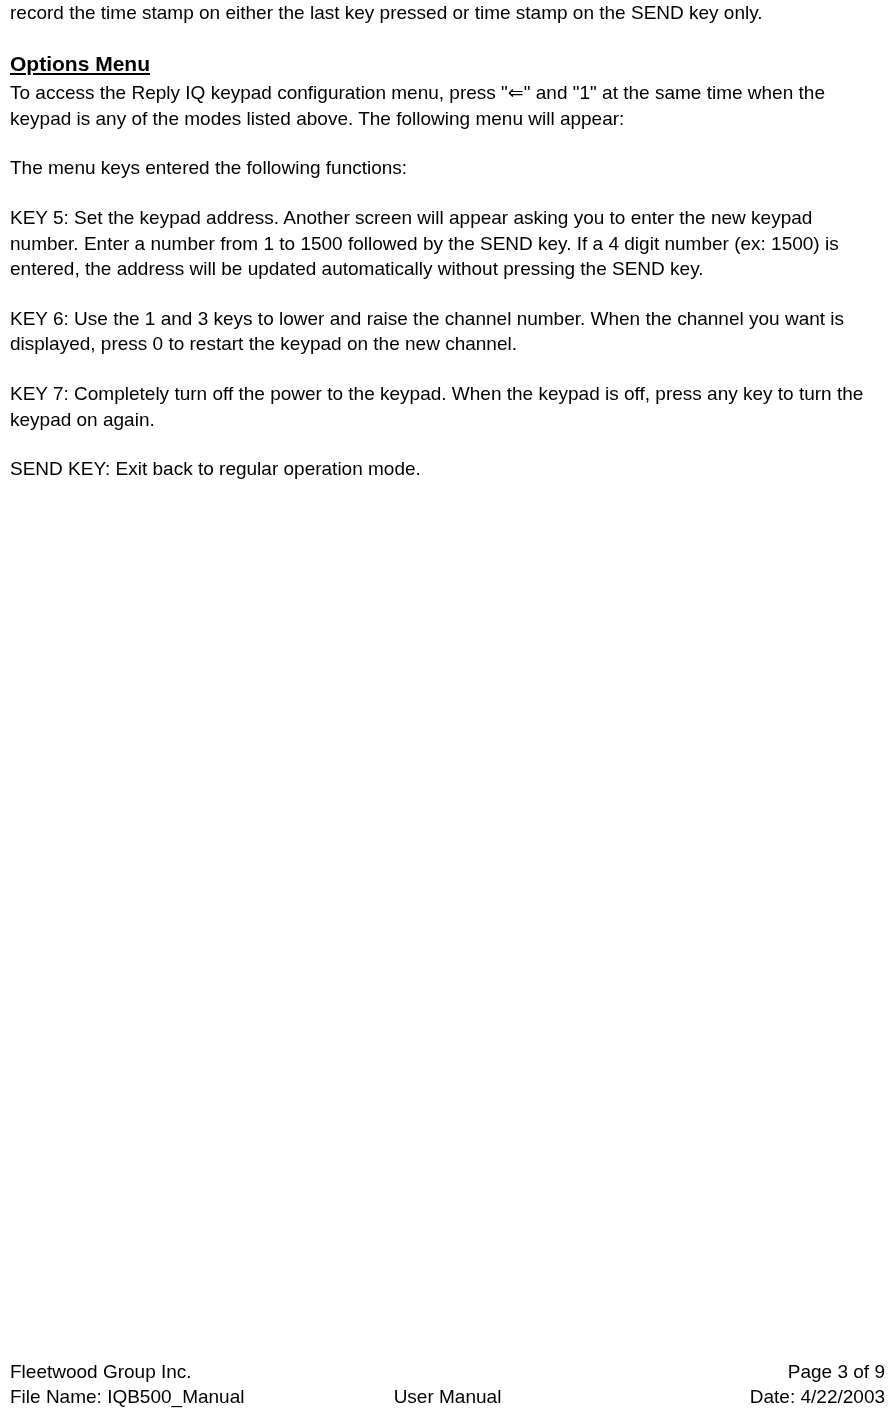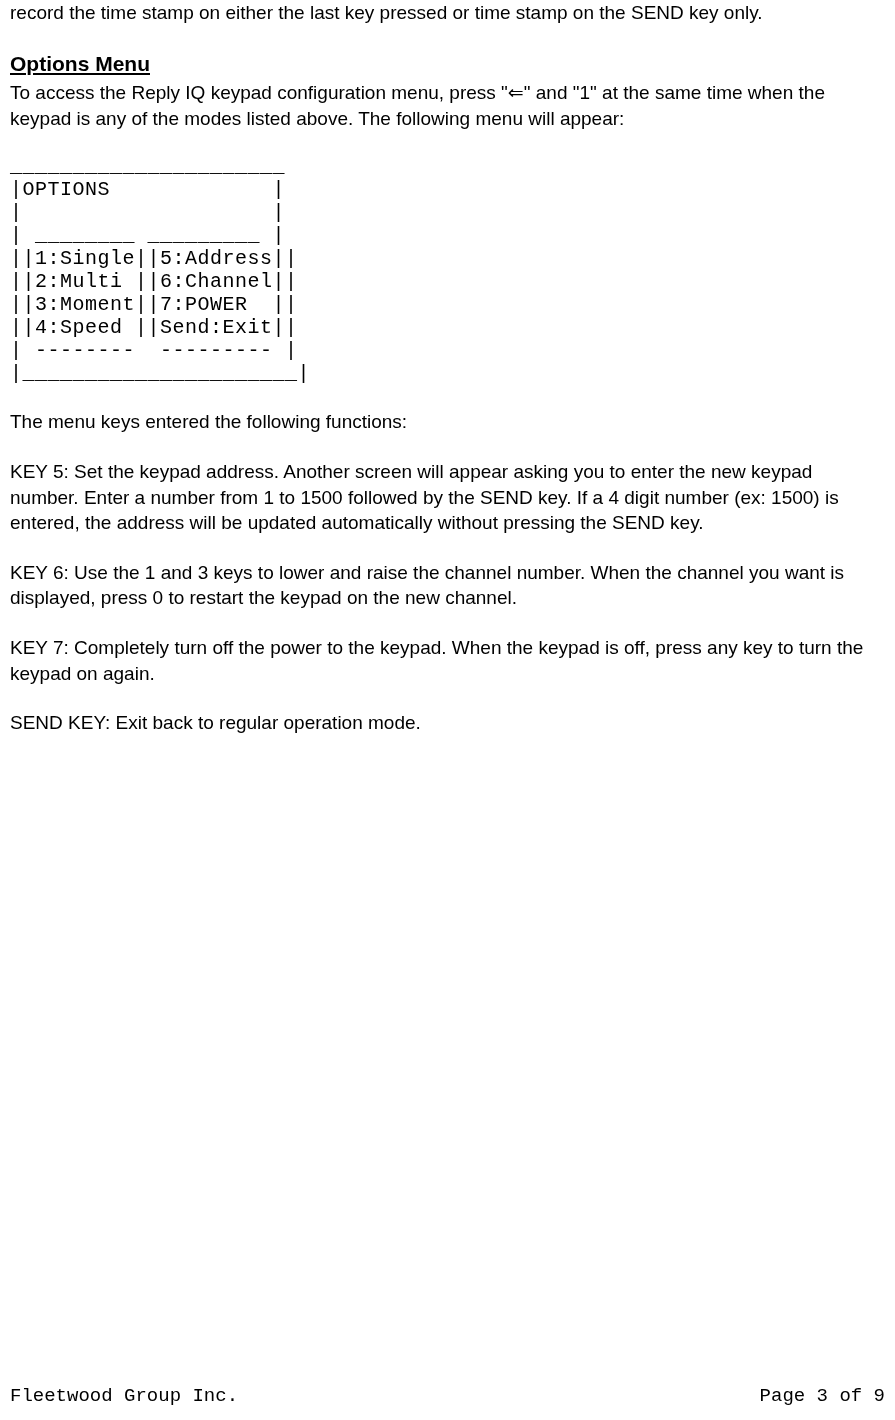--- a/index.html
+++ b/index.html
@@ -29,62 +29,56 @@
     .footer {
       position: absolute;
       bottom: 10px;
       left: 10px;
       right: 10px;
       font-size: 19px;
     }
     .footer-row {
       display: flex;
       justify-content: space-between;
-      font-family: Liberation Mono, monospace;
     }
     .footer-left { text-align: left; flex: 1; }
     .footer-center { text-align: center; flex: 1; }
     .footer-right { text-align: right; flex: 1; }
   </style>
 </head>
 <body>
 
 <div class="content">
 
   <div class="para">record the time stamp on either the last key pressed or time stamp on the SEND key only.</div>
 
   <div>
     <div class="heading">Options Menu</div>
     <div class="para">
       <span>To access the Reply IQ keypad configuration menu, press "</span><span class="arrow">⇐</span><span>"  and "1" at the same time when the keypad is any of the modes listed above.    The following menu will appear:</span>
     </div>
   </div>
 
-  <div class="mono">______________________
-|OPTIONS             |
-|                    |
-| ________ _________ |
-||1:Single||5:Address||
-||2:Multi ||6:Channel||
-||3:Moment||7:POWER  ||
-||4:Speed ||Send:Exit||
-| --------  --------- |
-|______________________|</div>
 
   <div class="para">The menu keys entered the following functions:</div>
 
 
   <div class="para">KEY 5: Set the keypad address.  Another screen will appear asking you to enter the new keypad number.  Enter a number from 1 to 1500 followed by the SEND key.  If a 4 digit number (ex: 1500) is entered, the address will be updated  automatically without pressing the SEND key.</div>
 
   <div class="para">KEY 6: Use the 1 and 3 keys to lower and raise the channel number.  When the channel you want is displayed, press 0 to restart the keypad on the new channel.</div>
 
   <div class="para">KEY 7: Completely turn off the power to the keypad.  When the keypad is off, press any key to turn the keypad on again.</div>
 
   <div class="para">SEND KEY: Exit back to regular operation mode.</div>
 
 </div>
 
 <div class="footer">
   <div class="footer-row">
     <span class="footer-left">Fleetwood Group Inc.</span>
     <span class="footer-right">Page 3 of 9</span>
   </div>
+  <div class="footer-row">
+    <span class="footer-left">File Name: IQB500_Manual</span>
+    <span class="footer-center">User Manual</span>
+    <span class="footer-right">Date: 4/22/2003</span>
+  </div>
 </div>
 
 </body></html>

